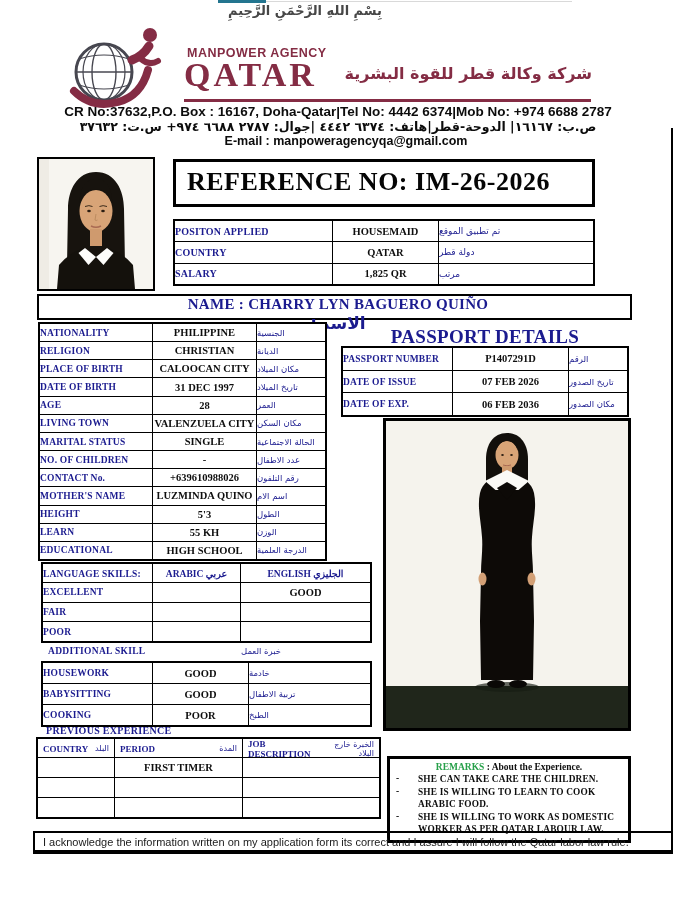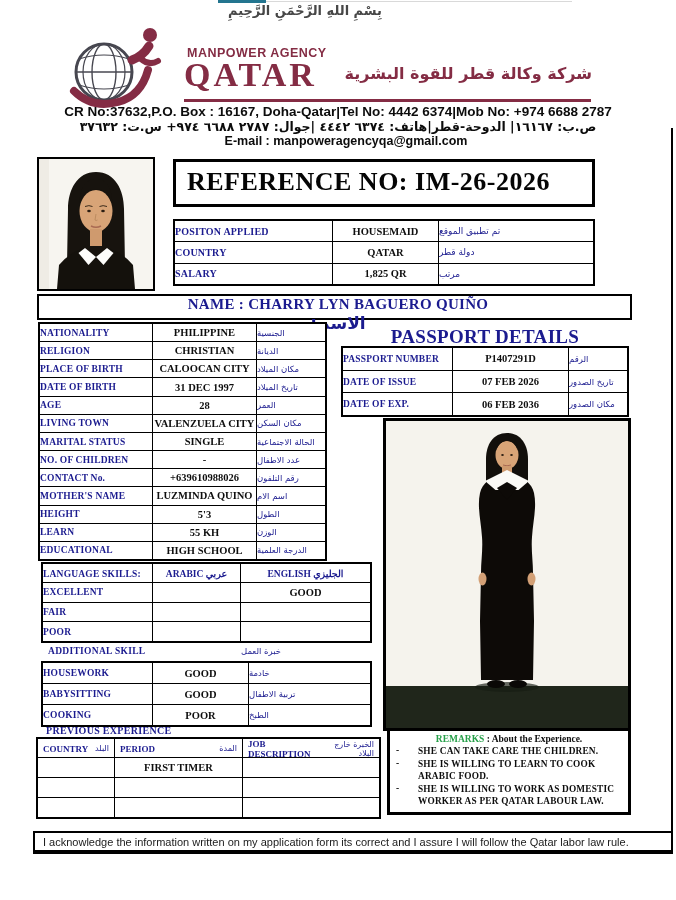--- a/index.html
+++ b/index.html
@@ -84,21 +84,21 @@
   .prev-label{position:absolute;left:46px;top:725px;color:var(--navy,#1b1b8f);font-weight:bold;font-size:10px;letter-spacing:.3px;}
   .prev-head{left:36px;top:737px;width:345px;height:21px;border-bottom:none;}
   .prev{left:36px;top:757px;width:345px;height:62px;border-top:1px solid #000;}
   .prev-head .td:nth-child(1),.prev .td:nth-child(1){width:76px;}
   .prev-head .td:nth-child(2),.prev .td:nth-child(2){width:128px;}
   .prev-head .td:nth-child(3),.prev .td:nth-child(3){flex:1;}
   .hcell{justify-content:space-between;padding:0 5px;}
   .hcell .en{color:var(--navy,#1b1b8f);font-weight:bold;font-size:9px;}
   .hcell .arsm{color:var(--navy,#1b1b8f);font-size:8px;direction:rtl;font-family:"DejaVu Sans",sans-serif;}
 
-  .remarks{position:absolute;left:387px;top:728px;width:244px;height:87px;border:3px solid #000;
+  .remarks{position:absolute;left:387px;top:756px;width:244px;height:87px;border:3px solid #000;
            box-sizing:border-box;padding-top:3px;}
   .rm-title{text-align:center;font-size:9.5px;font-weight:bold;color:#0e0e0e;}
   .rm-title .green{color:var(--green,#27a04a);}
   .rm-item{display:flex;margin:1px 4px 0 6px;}
   .rm-bullet{width:22px;flex:none;font-size:9.5px;font-weight:bold;color:#0e0e0e;}
   .rm-text{font-size:9.3px;font-weight:bold;color:#0e0e0e;line-height:1.3;letter-spacing:.2px;}
 
   .ack{position:absolute;left:33px;top:831px;width:640px;height:23px;border:2px solid #000;
        border-bottom-width:4px;box-sizing:border-box;display:flex;align-items:center;padding-left:8px;
        font-family:"Liberation Sans",sans-serif;font-size:11px;color:#1a1a1a;}

